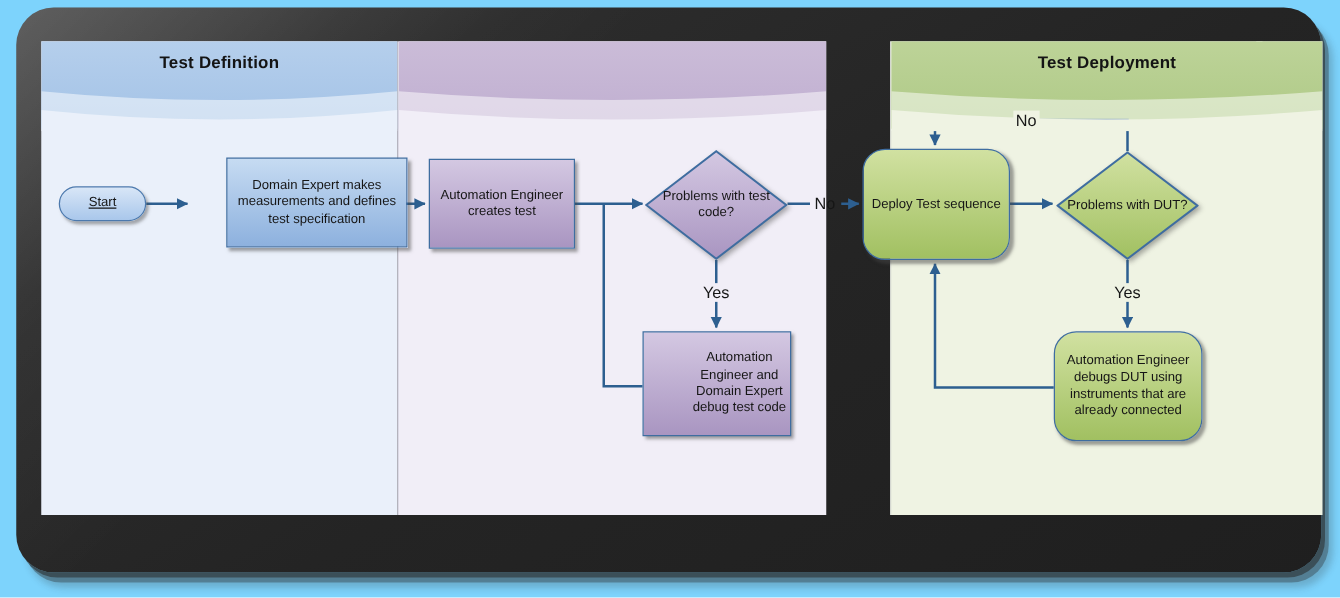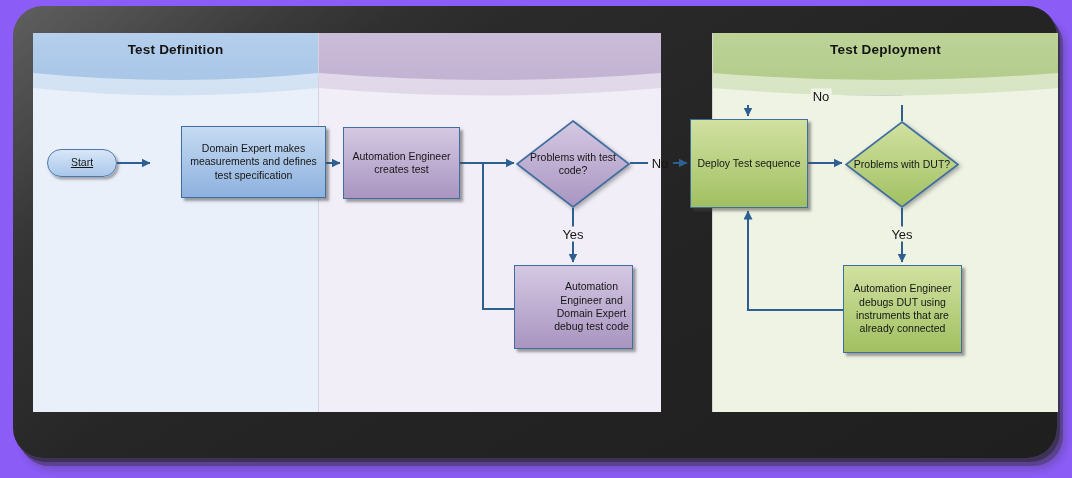--- a/index.html
+++ b/index.html
@@ -1,18 +1,18 @@
 <!DOCTYPE html>
 <html><head>
 <meta charset="utf-8">
 <style>
   html,body{margin:0;padding:0;background:#ffffff;}
   .page{
     position:relative;width:1072px;height:478px;overflow:hidden;
-    font-family:"Liberation Sans",sans-serif;background:#8b5cf6;
+    font-family:"Liberation Sans",sans-serif;background:#7dd3fc;
   }
   
   .frame{
     position:absolute;left:13px;top:6px;width:1044px;height:452px;
     background:linear-gradient(150deg,#454545 0%,#2c2c2c 22%,#242424 55%,#1f1f1f 100%);
     border-radius:30px;
     box-shadow:3px 4px 0 rgba(40,40,40,.55),6px 8px 0 rgba(40,40,40,.35),9px 12px 6px rgba(40,40,40,.22);
   }
   .frame::before{
     content:"";position:absolute;inset:0;border-radius:30px;
@@ -26,21 +26,21 @@
   .lane-header{position:absolute;left:0;right:0;top:0;height:70px;}
   .lane-title{position:relative;z-index:3;text-align:center;padding-top:9px;
     font-size:13.5px;font-weight:bold;color:#141414;letter-spacing:.2px;}
   .wave{position:absolute;left:0;bottom:-2px;width:100%;height:34px;z-index:1;}
   
   .node{position:absolute;display:flex;align-items:center;justify-content:center;
     text-align:center;font-size:10.5px;line-height:1.28;color:#161616;padding:3px;box-sizing:border-box;}
   .box{border:1.6px solid #3f6da0;box-shadow:2.5px 2.5px 2.5px rgba(70,70,70,.5);}
   .box.blue{background:linear-gradient(#c6dbf2,#8db1de);margin-left:28px;}
   .box.purple{background:linear-gradient(#d4c8e2,#a995c1);}
-  .box.green{background:linear-gradient(#d1e1a1,#a1c061);}
+  .box.green{background:linear-gradient(#d1e1a1,#a1c061);border-radius:18px;}
   .terminator{border-radius:14px;border:1.6px solid #4c79ad;
     background:linear-gradient(#d8e6f7,#a9c7eb);box-shadow:2px 2.5px 2.5px rgba(70,70,70,.45);}
   .diamond{position:absolute;}
   .diamond svg{position:absolute;left:0;top:0;filter:drop-shadow(2.5px 2.5px 2px rgba(70,70,70,.45));}
   .diamond .dlabel{position:absolute;inset:0;display:flex;align-items:center;justify-content:center;
     text-align:center;font-size:10.5px;line-height:1.28;color:#161616;}
   
   .connectors{position:absolute;left:0;top:0;pointer-events:none;}
   .edge-label{position:absolute;transform:translate(-50%,-50%);font-size:13px;color:#161616;
     padding:0 2px;white-space:nowrap;z-index:4;}

